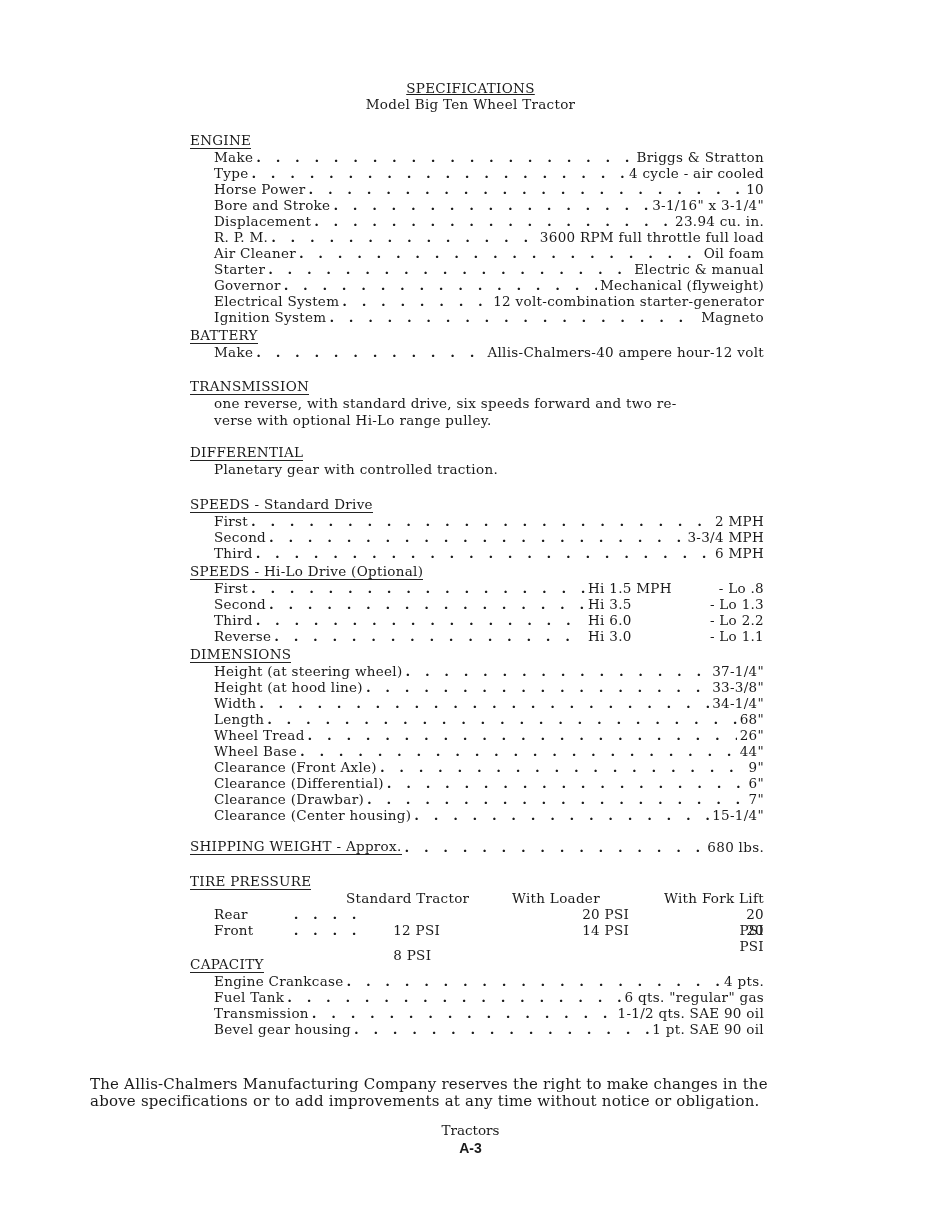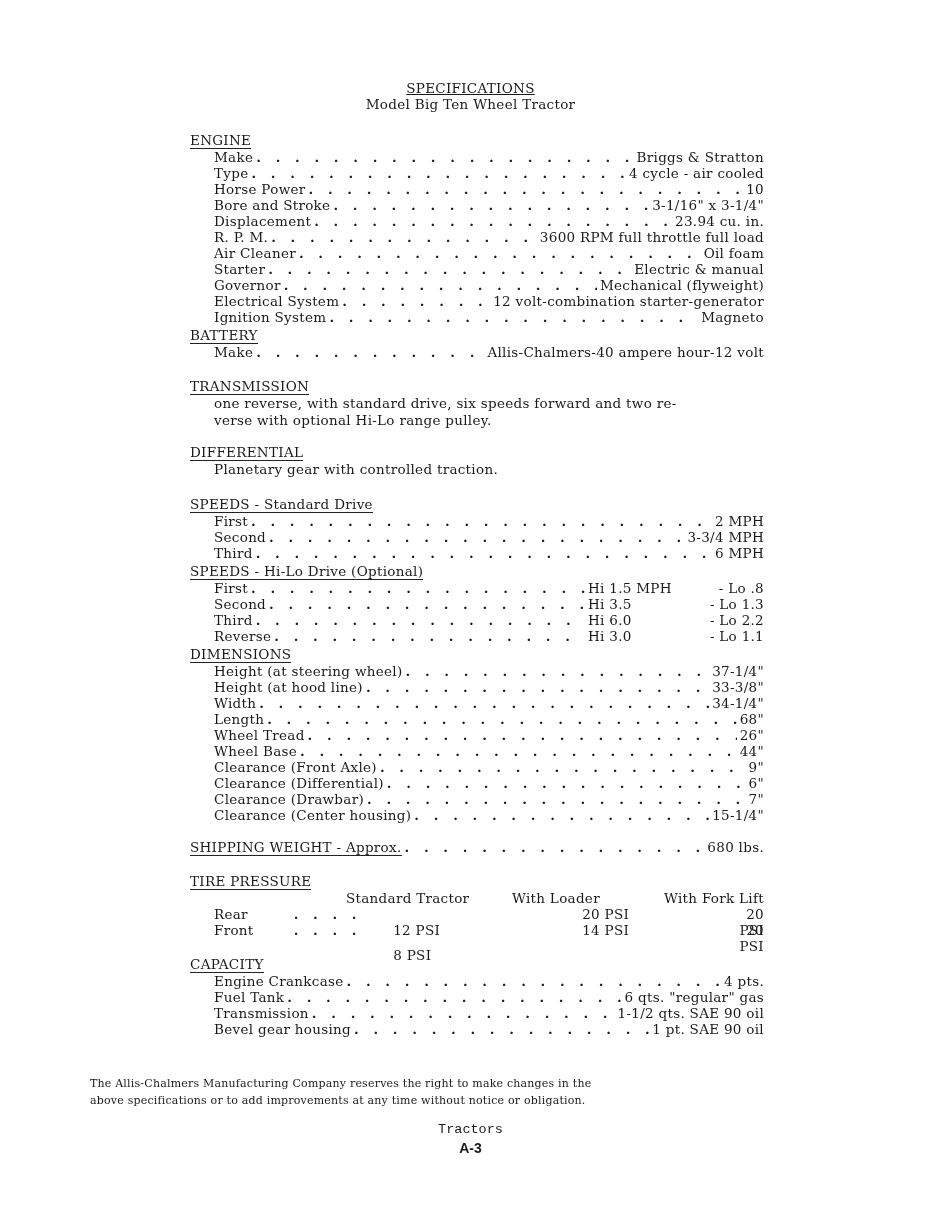--- a/index.html
+++ b/index.html
@@ -16,40 +16,40 @@
   .title.t1 { top: 80px; text-decoration: underline; }
   .title.t2 { top: 96px; }
   .content { position: absolute; left: 190px; width: 574px; top: 130px; }
   .section { position: relative; }
   .sec-head {
     font-size: 13.5px; line-height: 16px; height: 16px;
     display: inline-block; border-bottom: 1.5px solid #222;
     letter-spacing: 0.3px;
   }
   .row {
-    display: flex; align-items: flex-start; height: 16px; line-height: 16px;
+    display: flex; align-items: flex-end; height: 16px; line-height: 16px;
     font-size: 13.5px; padding-left: 24px; letter-spacing: 0.3px;
   }
   .row .lbl { white-space: nowrap; }
   .row .dots {
     flex: 1; overflow: hidden; white-space: nowrap; margin: 0 3px;
     letter-spacing: 5px; font-weight: bold;
   }
   .row .val { white-space: nowrap; text-align: right; }
   .para { padding-left: 24px; font-size: 13.5px; line-height: 16.5px; letter-spacing: 0.3px; }
   .hilo .hi { width: 76px; white-space: nowrap; }
   .hilo .lo { width: 100px; text-align: right; white-space: nowrap; }
   .tire-head { display: flex; font-size: 13.5px; height: 16px; line-height: 16px; letter-spacing: 0.3px; }
   .tire-row { display: flex; font-size: 13.5px; height: 16px; line-height: 16px; padding-left: 24px; letter-spacing: 0.3px; gap: 24px; }
   .footer-note {
     position: absolute; left: 90px; width: 712px; top: 1076px;
-    font-size: 11px; line-height: 16.5px; text-align: justify; letter-spacing: 0.2px;
+    font-size: 15px; line-height: 16.5px; text-align: justify; letter-spacing: 0.2px;
   }
   .footer-note span { display: block; }
-  .page-label { position: absolute; left: 0; width: 941px; text-align: center; top: 1122px; font-size: 13.5px; font-family: Liberation Mono, monospace; }
+  .page-label { position: absolute; left: 0; width: 941px; text-align: center; top: 1122px; font-size: 13.5px; }
   .page-num { position: absolute; left: 0; width: 941px; text-align: center; top: 1140px; font-size: 14px; font-weight: bold; font-family: "Liberation Sans", sans-serif; }
 </style>
 </head>
 <body>
 
 <div class="page">
 
   <div class="title t1">SPECIFICATIONS</div>
   <div class="title t2">Model Big Ten Wheel Tractor</div>
 

